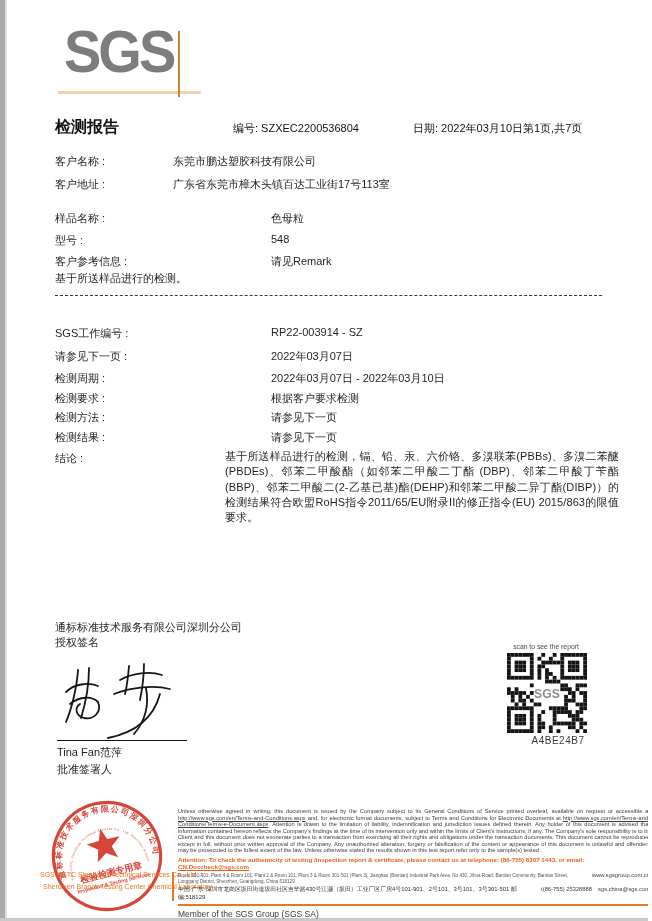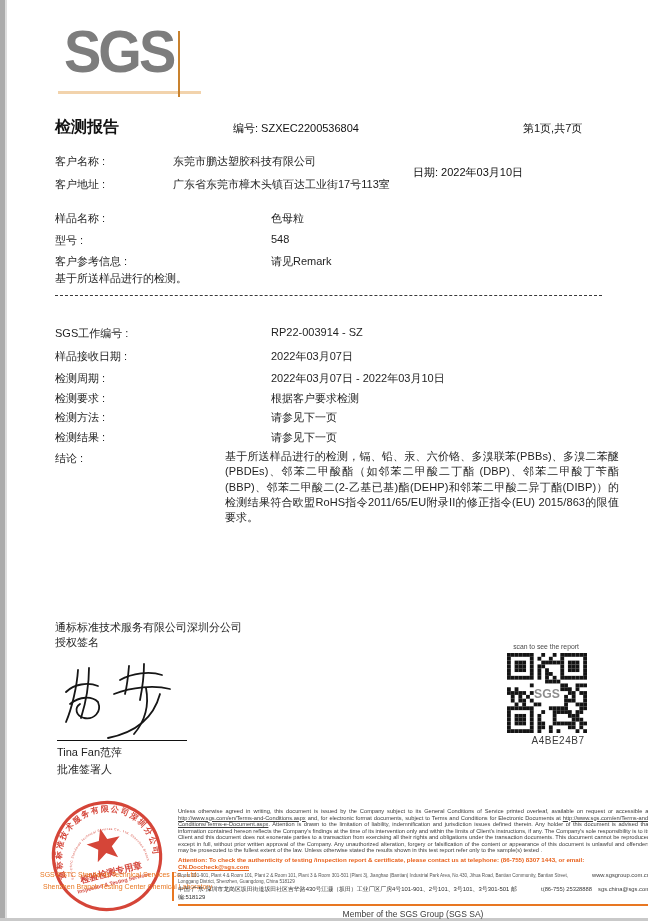--- a/index.html
+++ b/index.html
@@ -48,37 +48,37 @@
   .disclaimer .u{text-decoration:underline;}
   .attention{margin:2px 0 0 0;font-size:6.2px;line-height:7px;font-weight:bold;color:#e8611c;}
   .attention .u{text-decoration:underline;}
   .addresses{margin-top:2px;border-left:2px solid #e87722;padding-left:4px;margin-left:-6px;}
   .addr-row{display:flex;align-items:baseline;gap:6px;}
   .addr-en{flex:1;font-size:4.6px;color:#555;line-height:6px;}
   .website{font-size:5.8px;color:#3c3c3c;}
   .addr-cn{flex:1;font-size:5.9px;color:#2e2e2e;line-height:8px;}
   .phone,.email{font-size:5.8px;color:#3c3c3c;}
   .orange-rule{margin-top:3px;height:2px;background:#e87722;}
-  .member{margin:3px 2px 0 0;text-align:center;font-size:8.5px;color:#3a3a3a;}
+  .member{margin:3px 2px 0 0;text-align:left;font-size:8.5px;color:#3a3a3a;}
 </style>
 </head>
 <body>
 
 <div class="page">
   <div class="edge-left"></div>
   <div class="edge-left2"></div>
   <div class="edge-bottom"></div>
 
   <div class="logo-text">SGS</div>
   <div class="logo-hline"></div>
   <div class="logo-vline"></div>
 
   <div class="doc-title">检测报告</div>
   <div class="hmeta" style="left:233px;">编号: SZXEC2200536804</div>
-  <div class="hmeta" style="left:413px;margin-top:44px;">日期: 2022年03月10日</div>
+  <div class="hmeta" style="left:413px;">日期: 2022年03月10日</div>
   <div class="hmeta" style="left:523px;">第1页,共7页</div>
 
   <div class="row" style="top:154px">
     <span class="lbl">客户名称 :</span>
     <span class="val v1">东莞市鹏达塑胶科技有限公司</span>
   </div>
   <div class="row" style="top:177px">
     <span class="lbl">客户地址 :</span>
     <span class="val v1">广东省东莞市樟木头镇百达工业街17号113室</span>
   </div>
@@ -96,21 +96,21 @@
     <span class="val v2">请见Remark</span>
   </div>
   <div class="note">基于所送样品进行的检测。</div>
   <div class="dashes"></div>
 
   <div class="row" style="top:326px">
     <span class="lbl">SGS工作编号 :</span>
     <span class="val v2">RP22-003914 - SZ</span>
   </div>
   <div class="row" style="top:349px">
-    <span class="lbl">样品接收日期 :</span>
+    <span class="lbl">请参见下一页 :</span>
     <span class="val v2">2022年03月07日</span>
   </div>
   <div class="row" style="top:371px">
     <span class="lbl">检测周期 :</span>
     <span class="val v2">2022年03月07日 - 2022年03月10日</span>
   </div>
   <div class="row" style="top:391px">
     <span class="lbl">检测要求 :</span>
     <span class="val v2">根据客户要求检测</span>
   </div>

